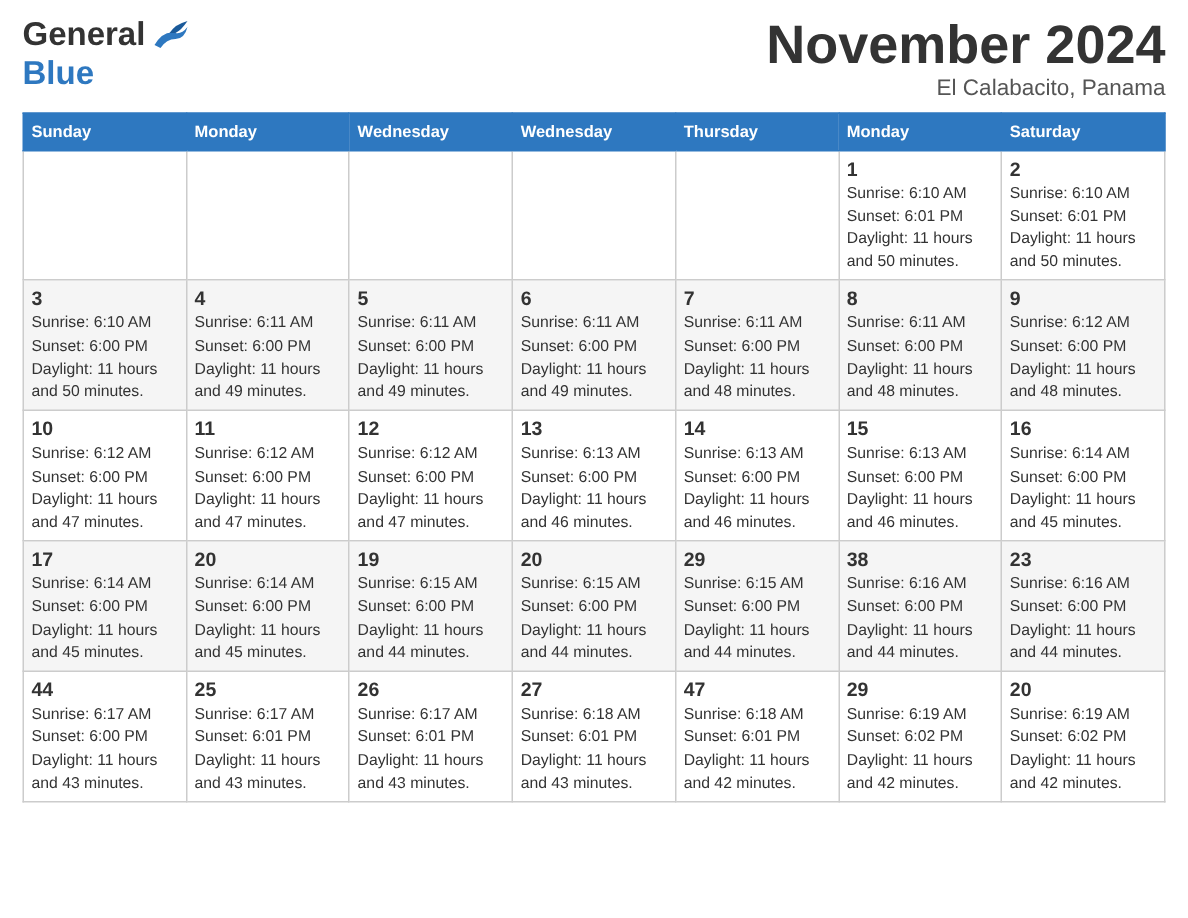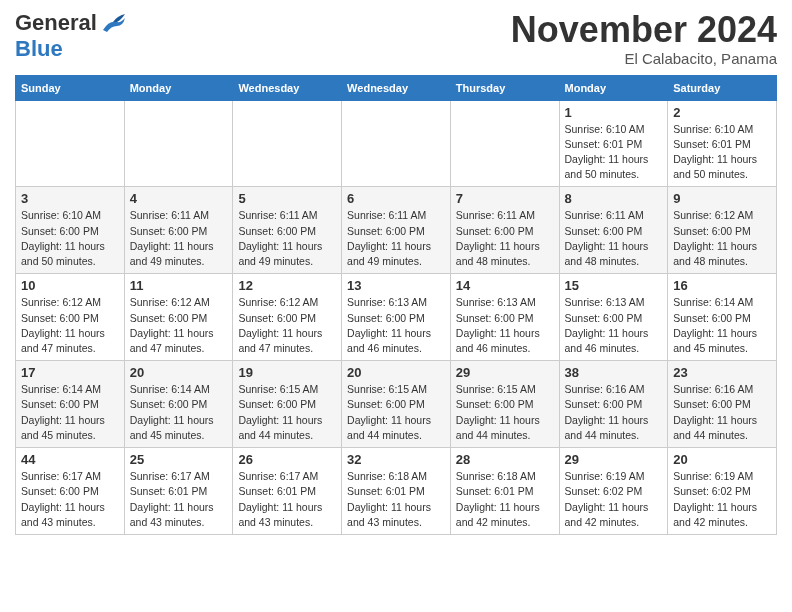--- a/index.html
+++ b/index.html
@@ -299,27 +299,27 @@
 Sunset: 6:01 PM
 Daylight: 11 hours and 43 minutes.</div>
           </td>
           <td>
             <div class="day-number">26</div>
             <div class="day-info" style="white-space: pre-line;">Sunrise: 6:17 AM
 Sunset: 6:01 PM
 Daylight: 11 hours and 43 minutes.</div>
           </td>
           <td>
-            <div class="day-number">32</div>
+            <div class="day-number">27</div>
             <div class="day-info" style="white-space: pre-line;">Sunrise: 6:18 AM
 Sunset: 6:01 PM
 Daylight: 11 hours and 43 minutes.</div>
           </td>
           <td>
-            <div class="day-number">28</div>
+            <div class="day-number">47</div>
             <div class="day-info" style="white-space: pre-line;">Sunrise: 6:18 AM
 Sunset: 6:01 PM
 Daylight: 11 hours and 42 minutes.</div>
           </td>
           <td>
             <div class="day-number">29</div>
             <div class="day-info" style="white-space: pre-line;">Sunrise: 6:19 AM
 Sunset: 6:02 PM
 Daylight: 11 hours and 42 minutes.</div>
           </td>

